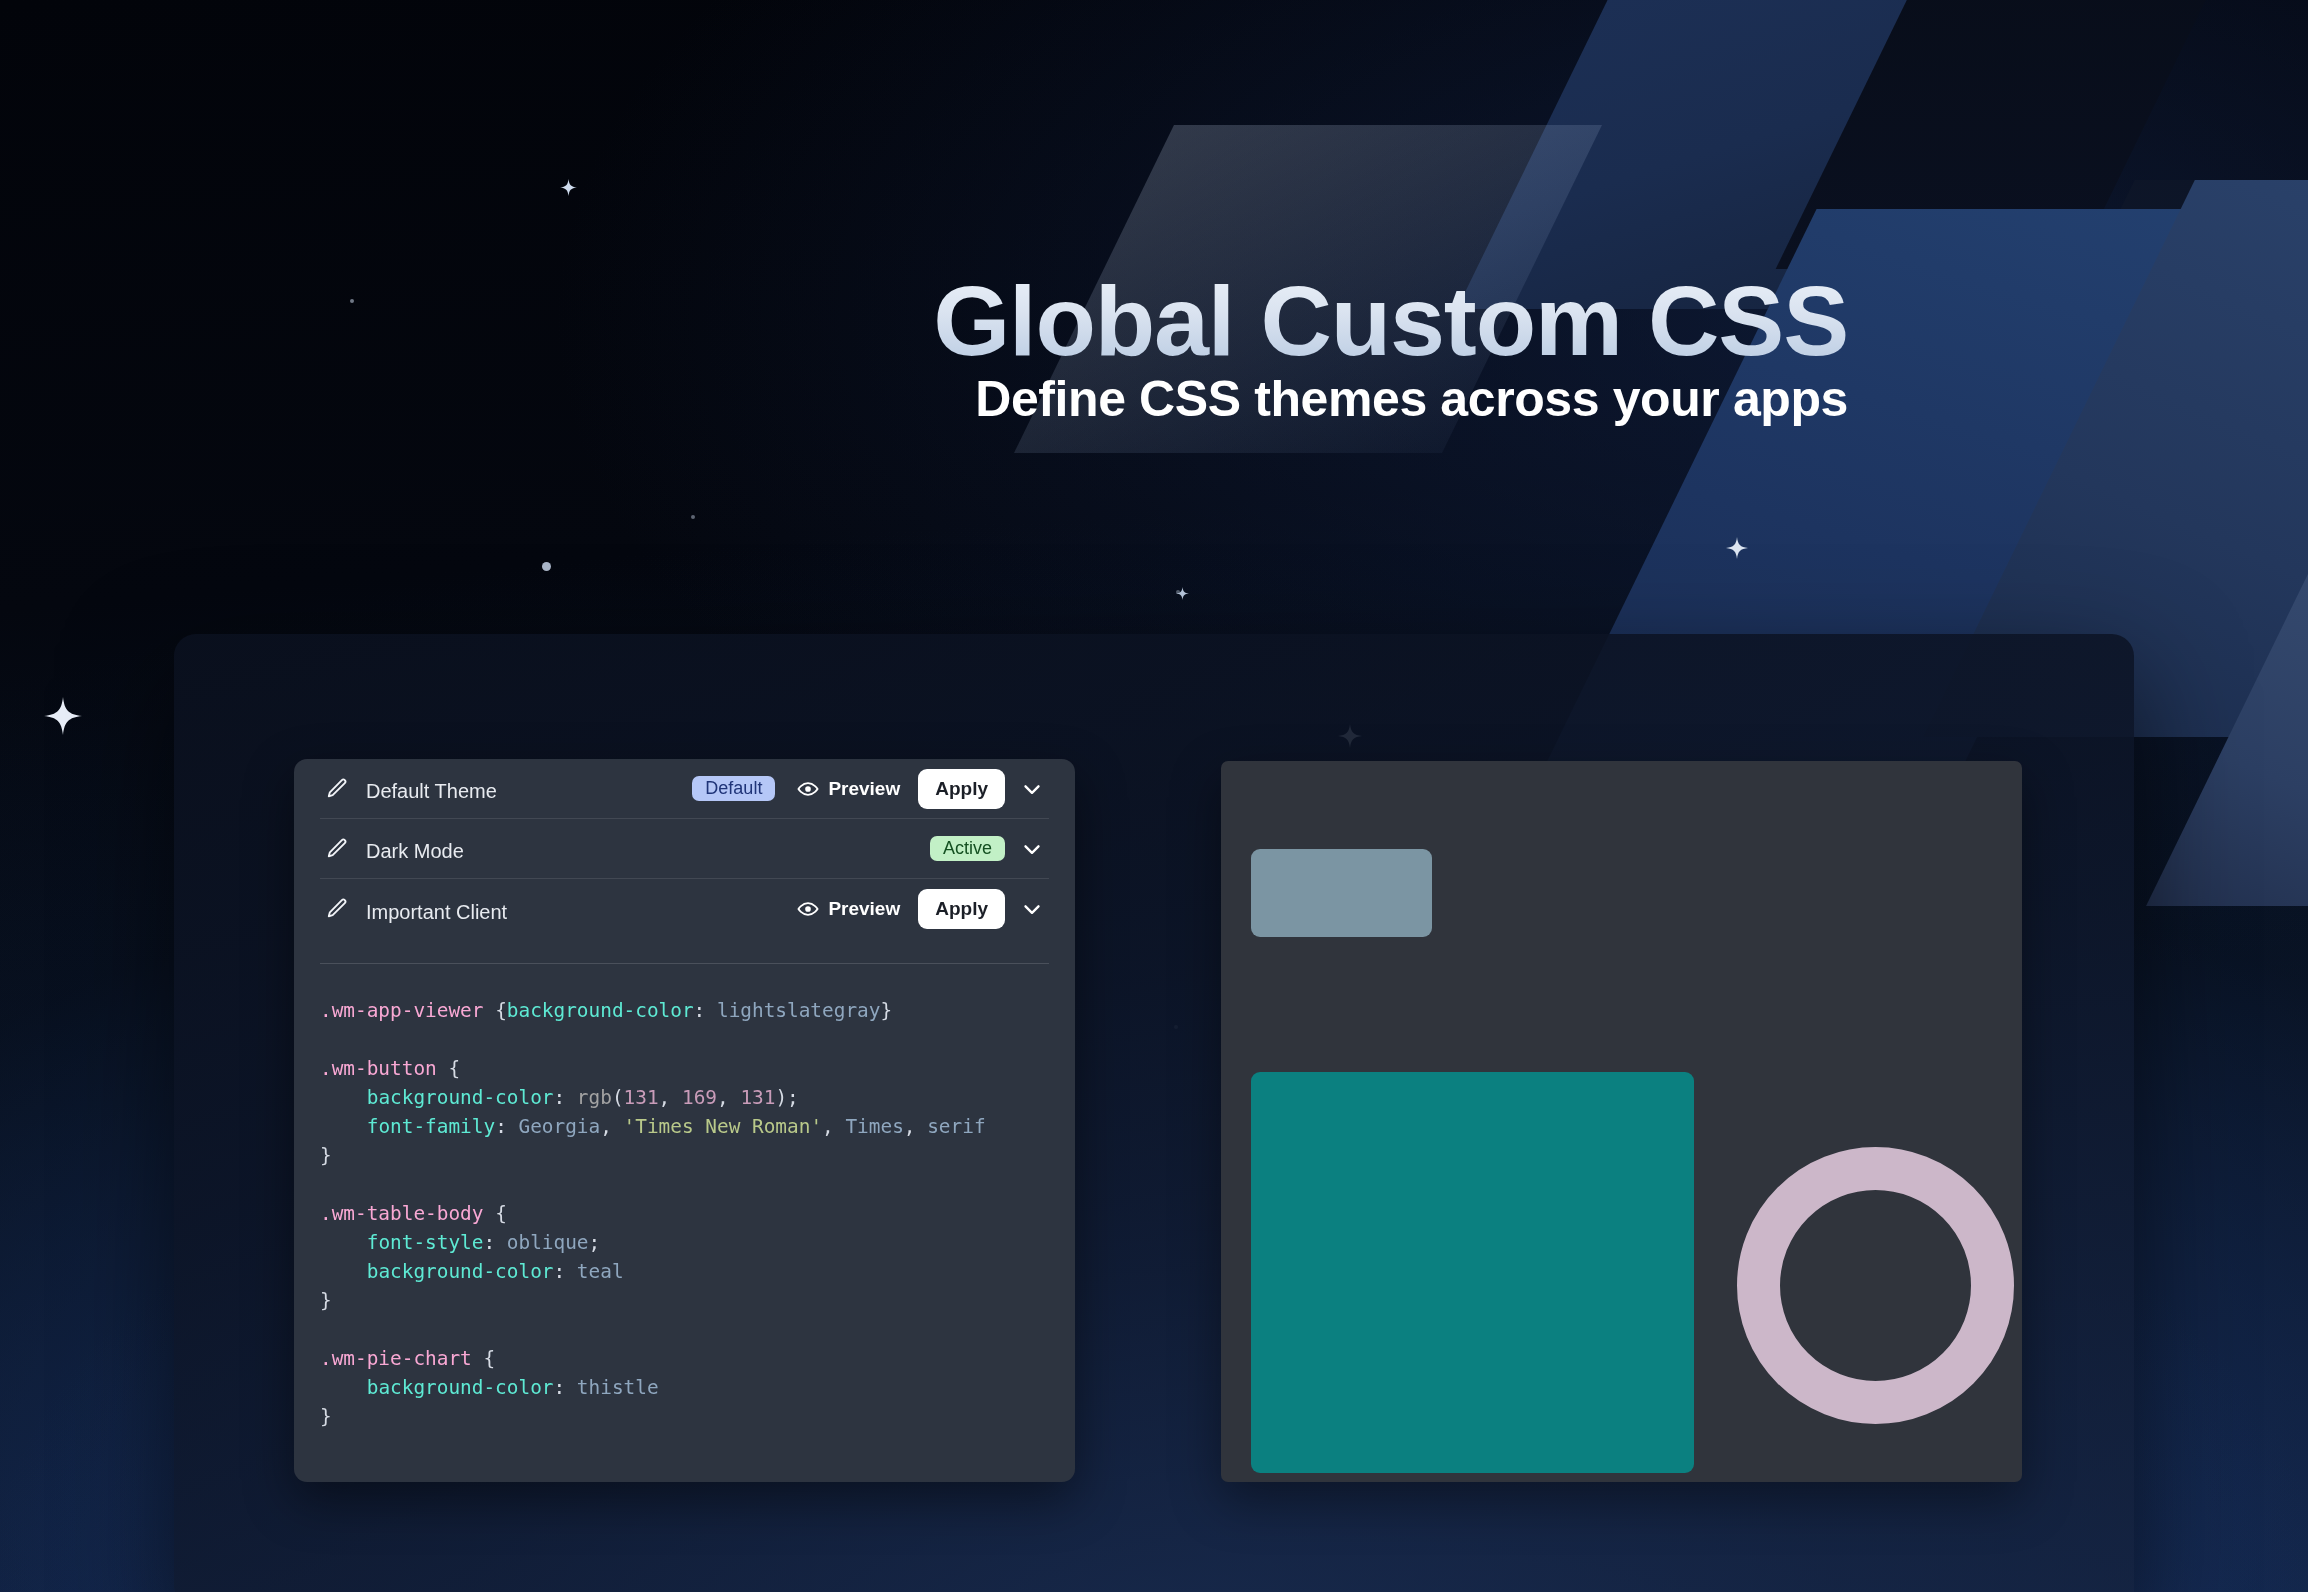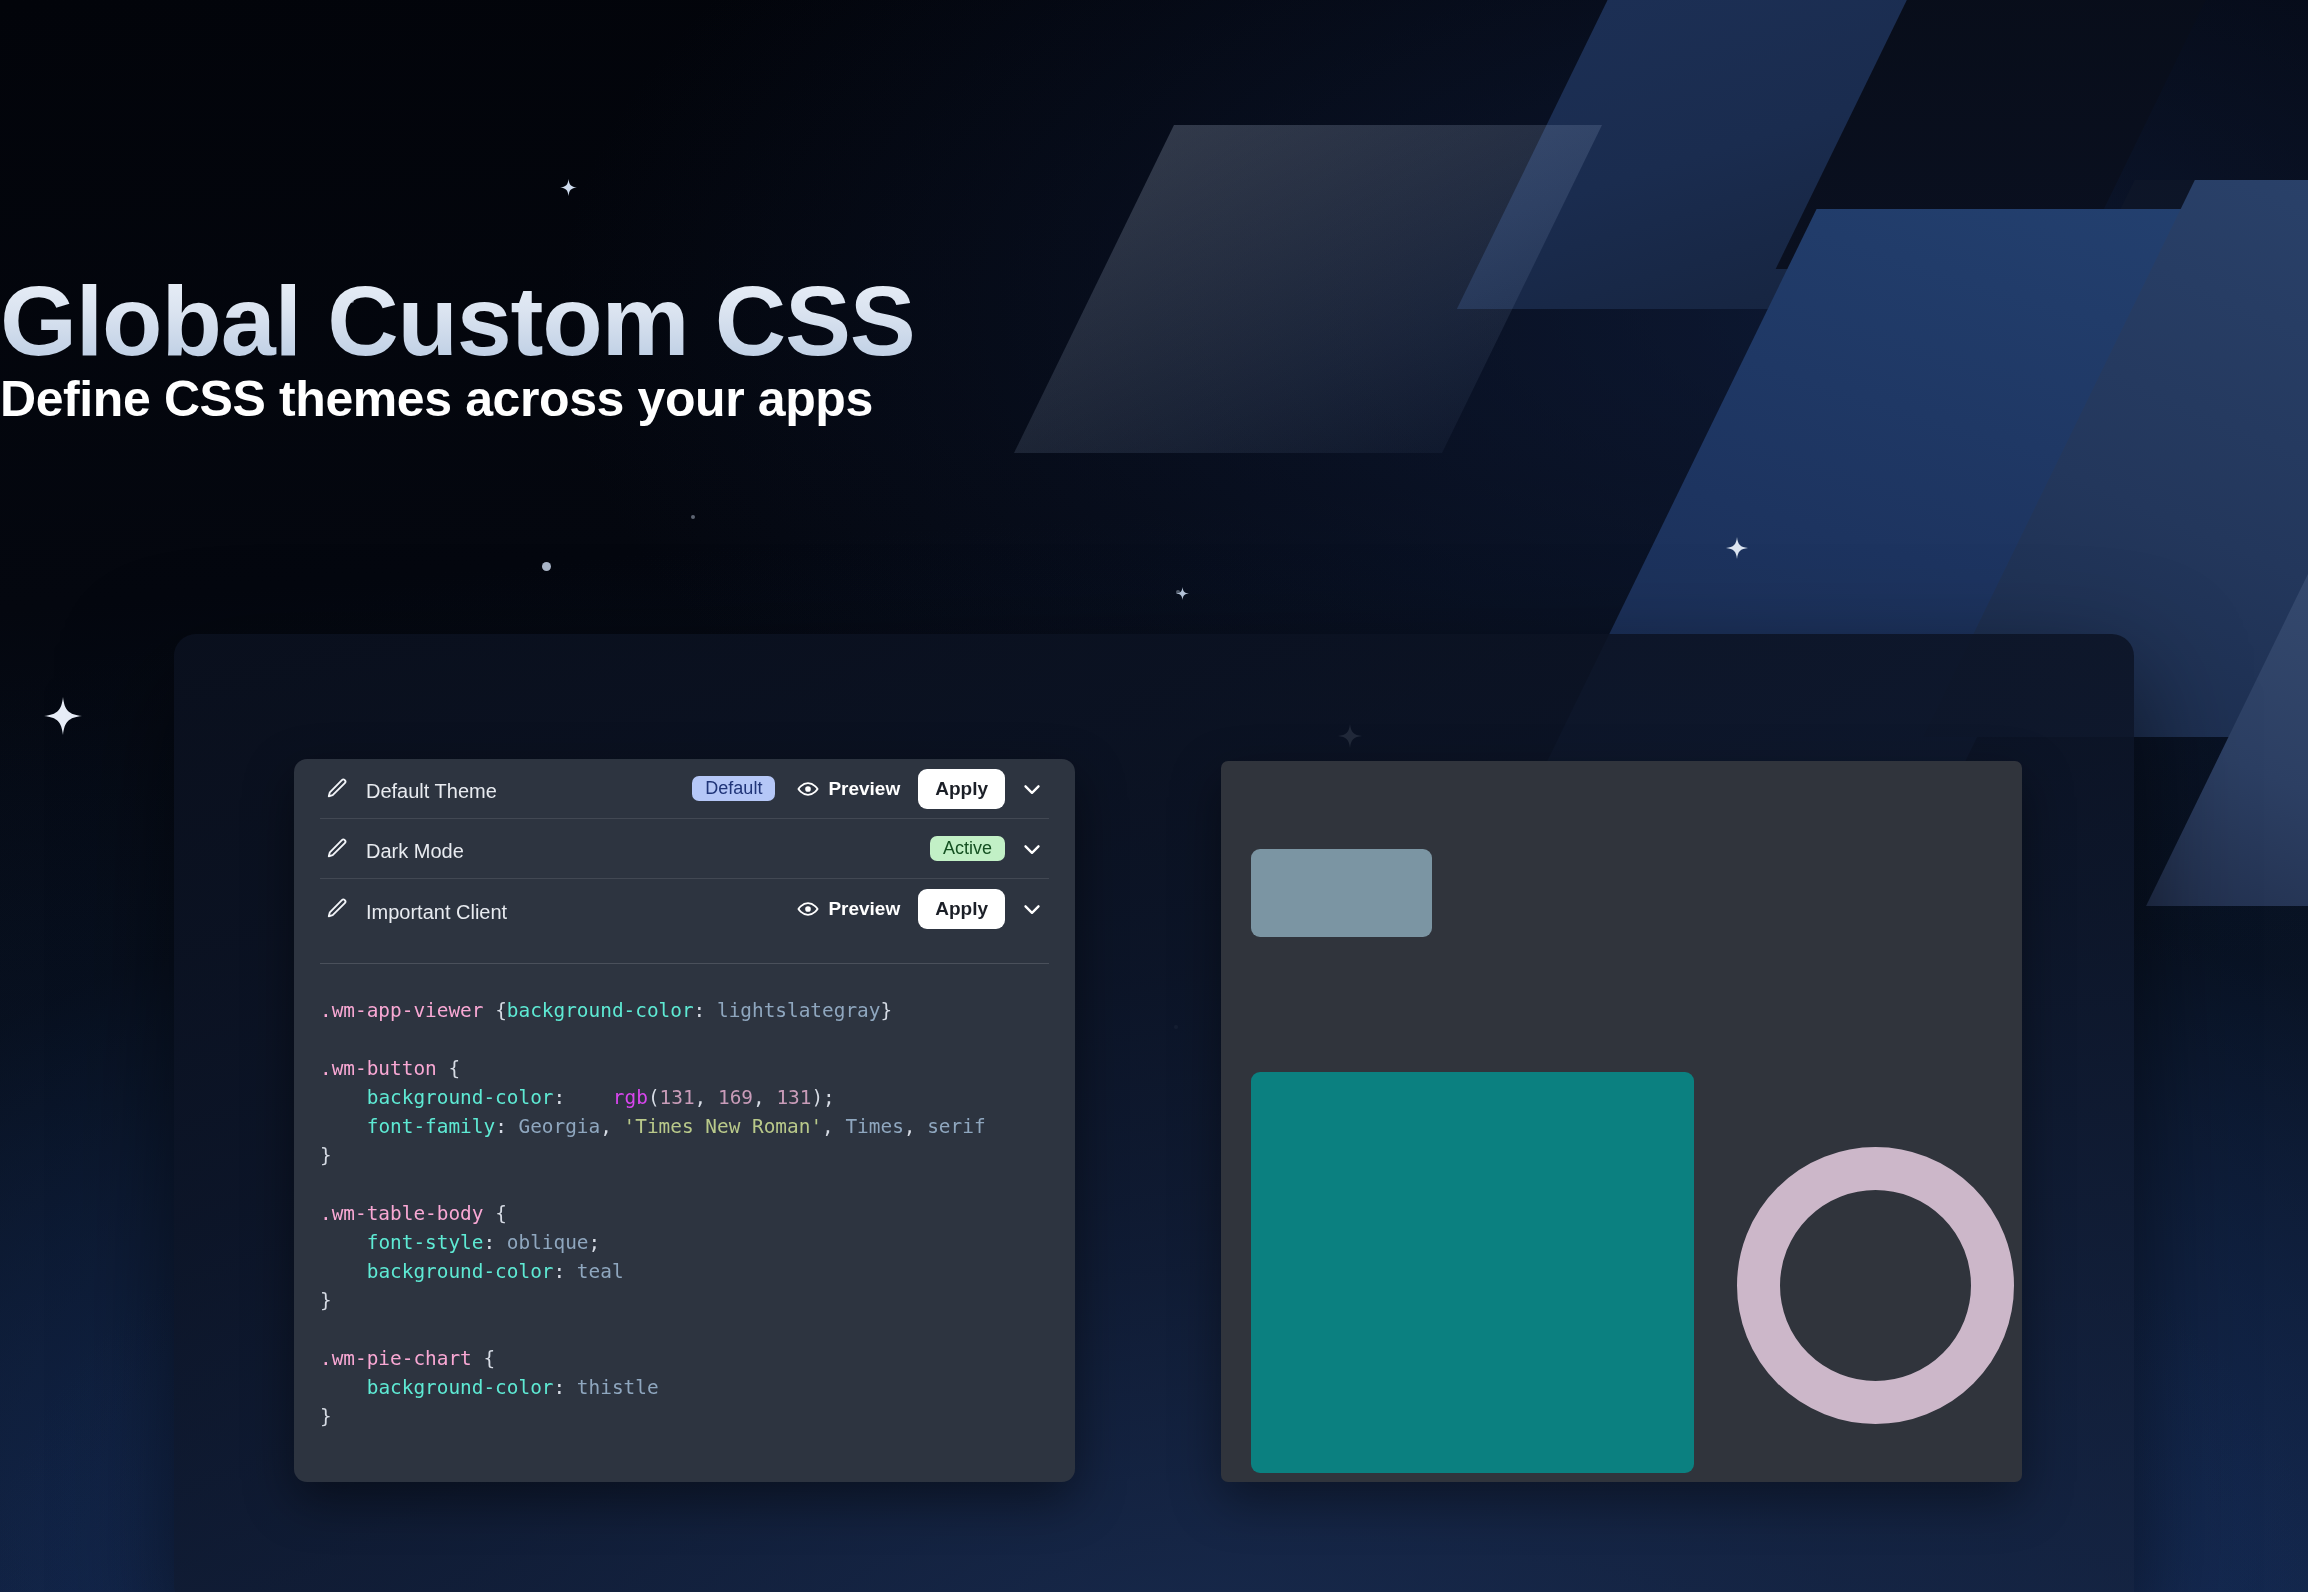--- a/index.html
+++ b/index.html
@@ -63,21 +63,21 @@
     background:linear-gradient(200deg,#3c5278 0%,#2c3f63 70%,#22304e 100%);
     transform:skewX(-26deg);
   }
 
   
   .sparkle { position:absolute; pointer-events:none; }
   .sparkle svg { display:block; }
   .dot { position:absolute; border-radius:50%; background:#c9d6ea; }
 
   
-  #hero { position:absolute; top:0; left:0; width:1848px; text-align:left; }
+  #hero { position:absolute; top:0; left:0; width:1848px; text-align:right; }
   #hero h1 {
     margin-top:271px;
     font-size:99px;
     font-weight:700;
     letter-spacing:-1.2px;
     line-height:1;
     background:linear-gradient(180deg,#eaf0f8 0%,#dae3f0 42%,#b9cbe2 100%);
     -webkit-background-clip:text; background-clip:text;
     color:transparent;
     -webkit-text-fill-color:transparent;
@@ -156,21 +156,21 @@
     line-height:29px;
     white-space:pre-wrap;
     word-break:break-word;
     color:#ced4de;
   }
   .tk-sel   { color:#f9a8d4; }
   .tk-prop  { color:#5eead4; }
   .tk-punc  { color:#d6dbe4; }
   .tk-val   { color:#8fa7bf; }
   .tk-num   { color:#c99cb9; }
-  .tk-fn    { color:#d946ef;margin-left:36px; }
+  .tk-fn    { color:#a3a3a3; }
   .tk-str   { color:#b9c98a; }
 
   
   #preview-panel {
     position:absolute;
     left:1221px; top:761px; width:801px; height:721px;
     background:#30343c;
     border-radius:7px;
     box-shadow:0 18px 50px rgba(0,0,0,0.40);
   }

